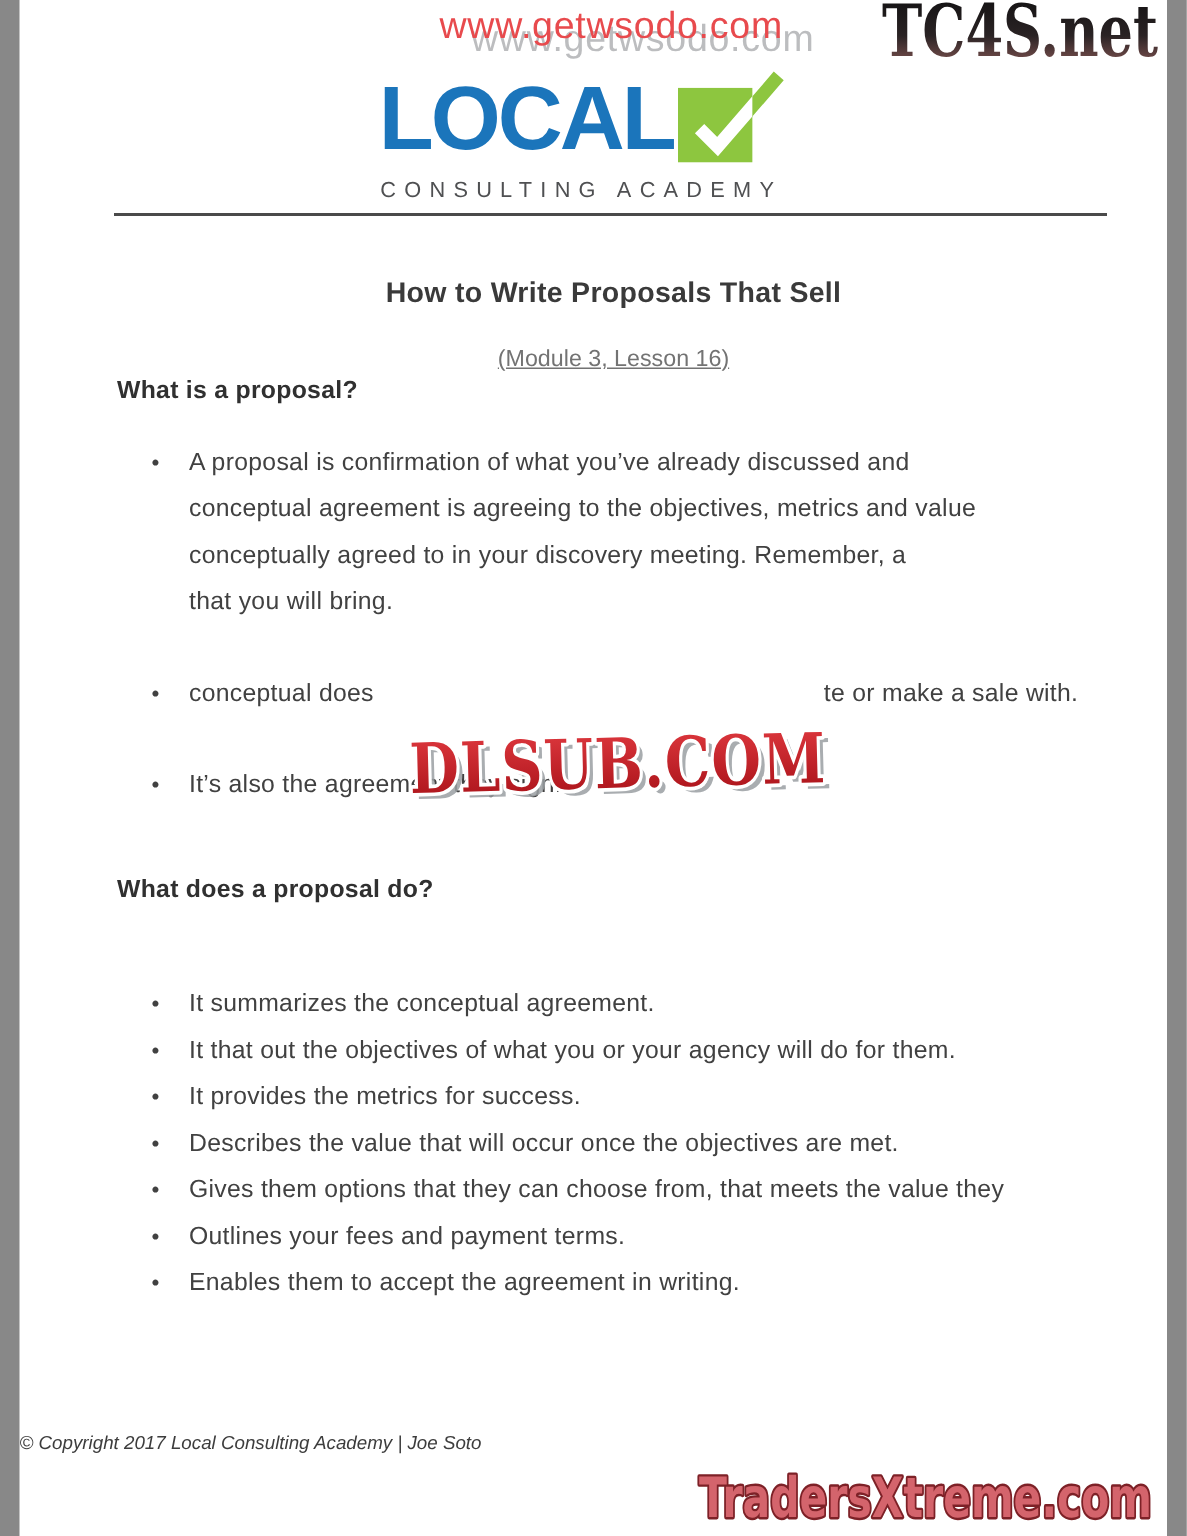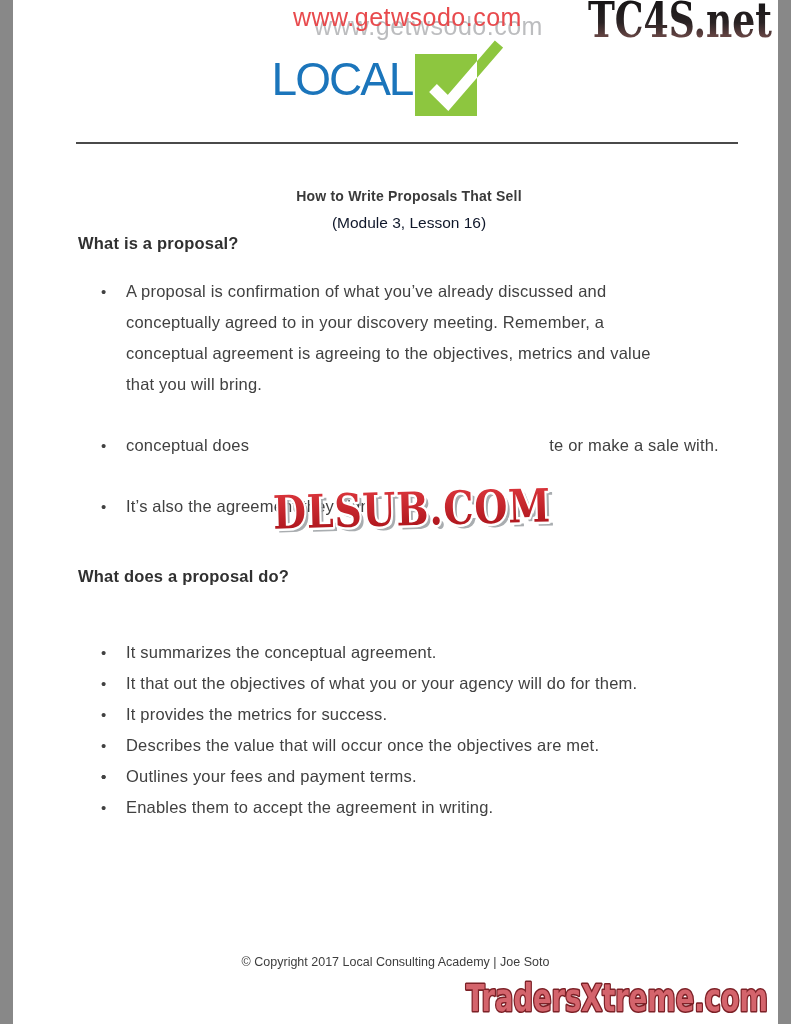--- a/index.html
+++ b/index.html
@@ -29,44 +29,44 @@
     font-family:"DejaVu Serif", serif; font-weight:bold; font-size:48px;
   }
   
   .logo {
     position:absolute; top:48px; left:50%;
     width:270px; margin-left:-143px;
     text-align:center;
   }
   .logo-row { display:flex; align-items:flex-start; justify-content:center; }
   .logo-text {
-    font-size:46px; font-weight:normal; color:#1b75bb;
+    font-size:60px; font-weight:bold; color:#1b75bb;
     letter-spacing:-2px; line-height:62px;
   }
   .logo-check { margin-left:3px; margin-top:-10px; }
   .logo-sub {
     margin-top:3px;
     font-size:14.5px; color:#4f5052; letter-spacing:5.5px;
     white-space:nowrap;
   }
   .divider {
     position:absolute; top:142px; left:63px; width:662px;
     border-top:2px solid #4a4a4a;
   }
   
   .content {
     position:absolute; top:186px; left:65px; width:662px;
   }
   .doc-title {
-    text-align:center; font-size:14px; font-weight:bold;
+    text-align:center; font-size:19px; font-weight:bold;
     color:#3a3a3a; line-height:20px; letter-spacing:0.2px;
   }
   .doc-subtitle {
-    text-align:center; font-size:15.5px; color:#0f172a;
-    margin-top:6px; line-height:21px;
+    text-align:center; font-size:15.5px; color:#737373;
+    margin-top:23px; line-height:21px;text-decoration:underline;
   }
   .sec-heading {
     font-size:16.5px; font-weight:bold; color:#303030;
     line-height:21px; letter-spacing:0.2px;
   }
   .sec-heading.second { margin-top:44px; margin-bottom:50px; }
   .blist { list-style:none; margin-top:22px; }
   .blist li {
     position:relative; padding-left:48px;
     font-size:16.5px; line-height:31px; letter-spacing:0.2px;
@@ -80,21 +80,21 @@
     position:absolute; left:254px; top:478px;
     transform:rotate(-1.5deg);
   }
   .dlsub text {
     font-family:"DejaVu Serif", serif; font-weight:bold; font-size:46px;
     letter-spacing:1px;
   }
   
   .footer {
     position:absolute; top:955px; left:0; width:100%;
-    text-align:center; font-size:12.5px; color:#3d3d3d;
+    text-align:left; font-size:12.5px; color:#3d3d3d;font-style:italic;
   }
   
   .traders { position:absolute; right:2px; bottom:3px; }
   .traders text {
     font-family:"DejaVu Sans", sans-serif; font-weight:bold; font-size:37px;
   }
 </style>
 </head>
 <body>
 
@@ -121,36 +121,37 @@
         <defs>
           <clipPath id="sqclip">
               <rect x="0" y="16" width="62" height="62"></rect>
             </clipPath>
         </defs>
         <polyline points="18,50 33,65 84,6" stroke="#8dc63f" stroke-width="11" fill="none"></polyline>
         <rect x="0" y="16" width="62" height="62" fill="#8dc63f"></rect>
         <polyline points="18,50 33,65 84,6" stroke="#ffffff" stroke-width="11" fill="none" clip-path="url(#sqclip)"></polyline>
       </svg>
     </div>
+    <div class="logo-sub">CONSULTING ACADEMY</div>
   </div>
 
   <div class="divider"></div>
 
   <div class="content">
     <div class="doc-title">How to Write Proposals That Sell</div>
     <div class="doc-subtitle">(Module 3, Lesson 16)</div>
 
     <div class="sec-heading">What is a proposal?</div>
 
     <ul class="blist spaced">
       <li>
         <span class="dot">•</span>
         <div>A proposal is confirmation of what you’ve already discussed and</div>
+        <div>conceptual agreement is agreeing to the objectives, metrics and value</div>
         <div>conceptually agreed to in your discovery meeting. Remember, a</div>
-        <div>conceptual agreement is agreeing to the objectives, metrics and value</div>
         <div>that you will bring.</div>
       </li>
       <li>
         <span class="dot">•</span>
         <div><span>conceptual does</span><span class="wm-gap"></span><span>te or make a sale with.</span></div>
       </li>
       <li>
         <span class="dot">•</span>
         <div>It’s also the agreement they sign.</div>
       </li>
@@ -170,20 +171,21 @@
       <li>
         <span class="dot">•</span>
         <div>It provides the metrics for success.</div>
       </li>
       <li>
         <span class="dot">•</span>
         <div>Describes the value that will occur once the objectives are met.</div>
       </li>
       <li>
         <span class="dot">•</span>
+        <div>Gives them options that they can choose from, that meets the value they</div>
       </li>
       <li>
         <span class="dot">•</span>
         <div>Outlines your fees and payment terms.</div>
       </li>
       <li>
         <span class="dot">•</span>
         <div>Enables them to accept the agreement in writing.</div>
       </li>
     </ul>

